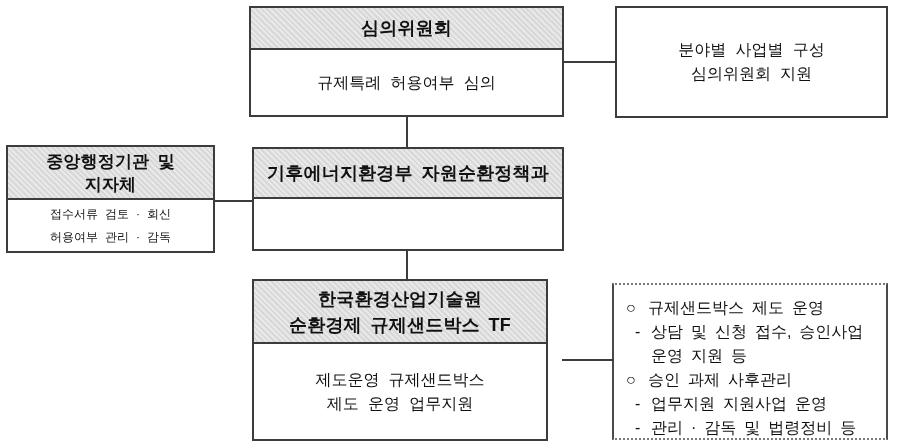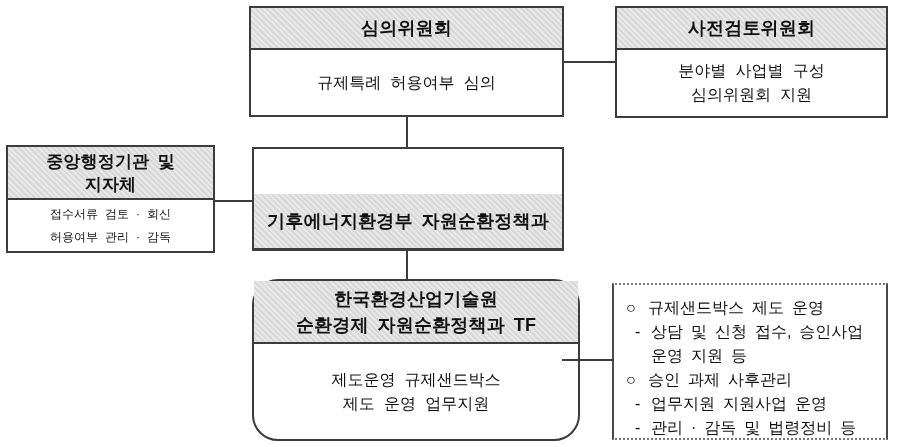--- a/index.html
+++ b/index.html
@@ -51,22 +51,22 @@
   }
   
   .box-review      { left: 249px; top: 6px;   width: 315px; height: 111px; }
   .box-review .hdr { height: 42px; }
   .box-preliminary      { left: 615px; top: 6px; width: 273px; height: 112px; }
   .box-preliminary .hdr { height: 42px; }
   .box-central      { left: 6px; top: 145px; width: 209px; height: 108px; }
   .box-central .hdr { height: 53px; font-size: 17px; line-height: 23px; text-align: center; }
   .box-central .bdy { font-size: 12px; line-height: 23px; }
   .box-ministry      { left: 252px; top: 147px; width: 312px; height: 104px; }
-  .box-ministry .hdr { height: 56px; margin-top: 45px; }
-  .box-keiti      { left: 252px; top: 279px; width: 328px; height: 162px; border-radius: 26px; }
+  .box-ministry .hdr { height: 50px; }
+  .box-keiti      { left: 252px; top: 279px; width: 296px; height: 162px; }
   .box-keiti .hdr { height: 63px; line-height: 26px; }
   
   .box-tasks {
     position: absolute;
     left: 612px; top: 283px; width: 276px; height: 157px;
     border-left: 2px solid #4a4a4a;
     border-right: 2px solid #4a4a4a;
     border-top: 2px dotted #7a7a7a;
     border-bottom: 2px dotted #7a7a7a;
     background: #ffffff;
@@ -97,23 +97,20 @@
   <div class="org-box box-review">
     <div class="hdr">
       <span>심의위원회</span>
     </div>
     <div class="bdy">
       <span>규제특례 허용여부 심의</span>
     </div>
   </div>
 
   <div class="org-box box-preliminary">
-    <div class="hdr">
-      <span>사전검토위원회</span>
-    </div>
     <div class="bdy">
       <span>분야별 사업별 구성</span>
       <span>심의위원회 지원</span>
     </div>
   </div>
 
   <div class="org-box box-central">
     <div class="hdr">
       <span>중앙행정기관 및</span>
       <span>지자체</span>
@@ -126,21 +123,21 @@
 
   <div class="org-box box-ministry">
     <div class="hdr">
       <span>기후에너지환경부 자원순환정책과</span>
     </div>
   </div>
 
   <div class="org-box box-keiti">
     <div class="hdr">
       <span>한국환경산업기술원</span>
-      <span>순환경제 자원순환정책과 TF</span>
+      <span>순환경제 규제샌드박스 TF</span>
     </div>
     <div class="bdy">
       <span>제도운영 규제샌드박스</span>
       <span>제도 운영 업무지원</span>
     </div>
   </div>
 
   <div class="box-tasks">
     <div class="task-line lvl0">
       <span class="task-marker">○</span>

